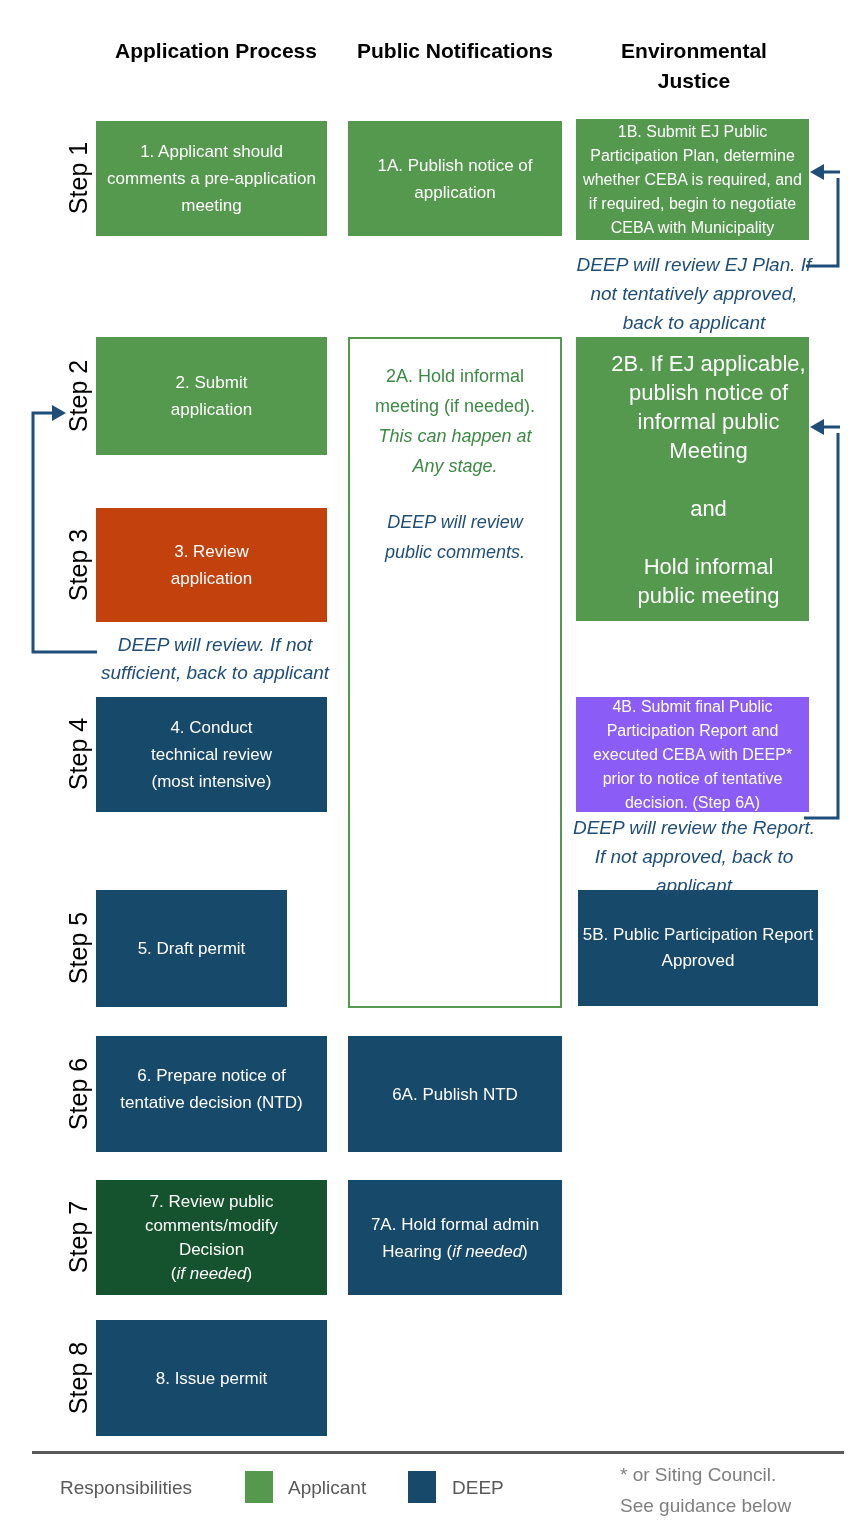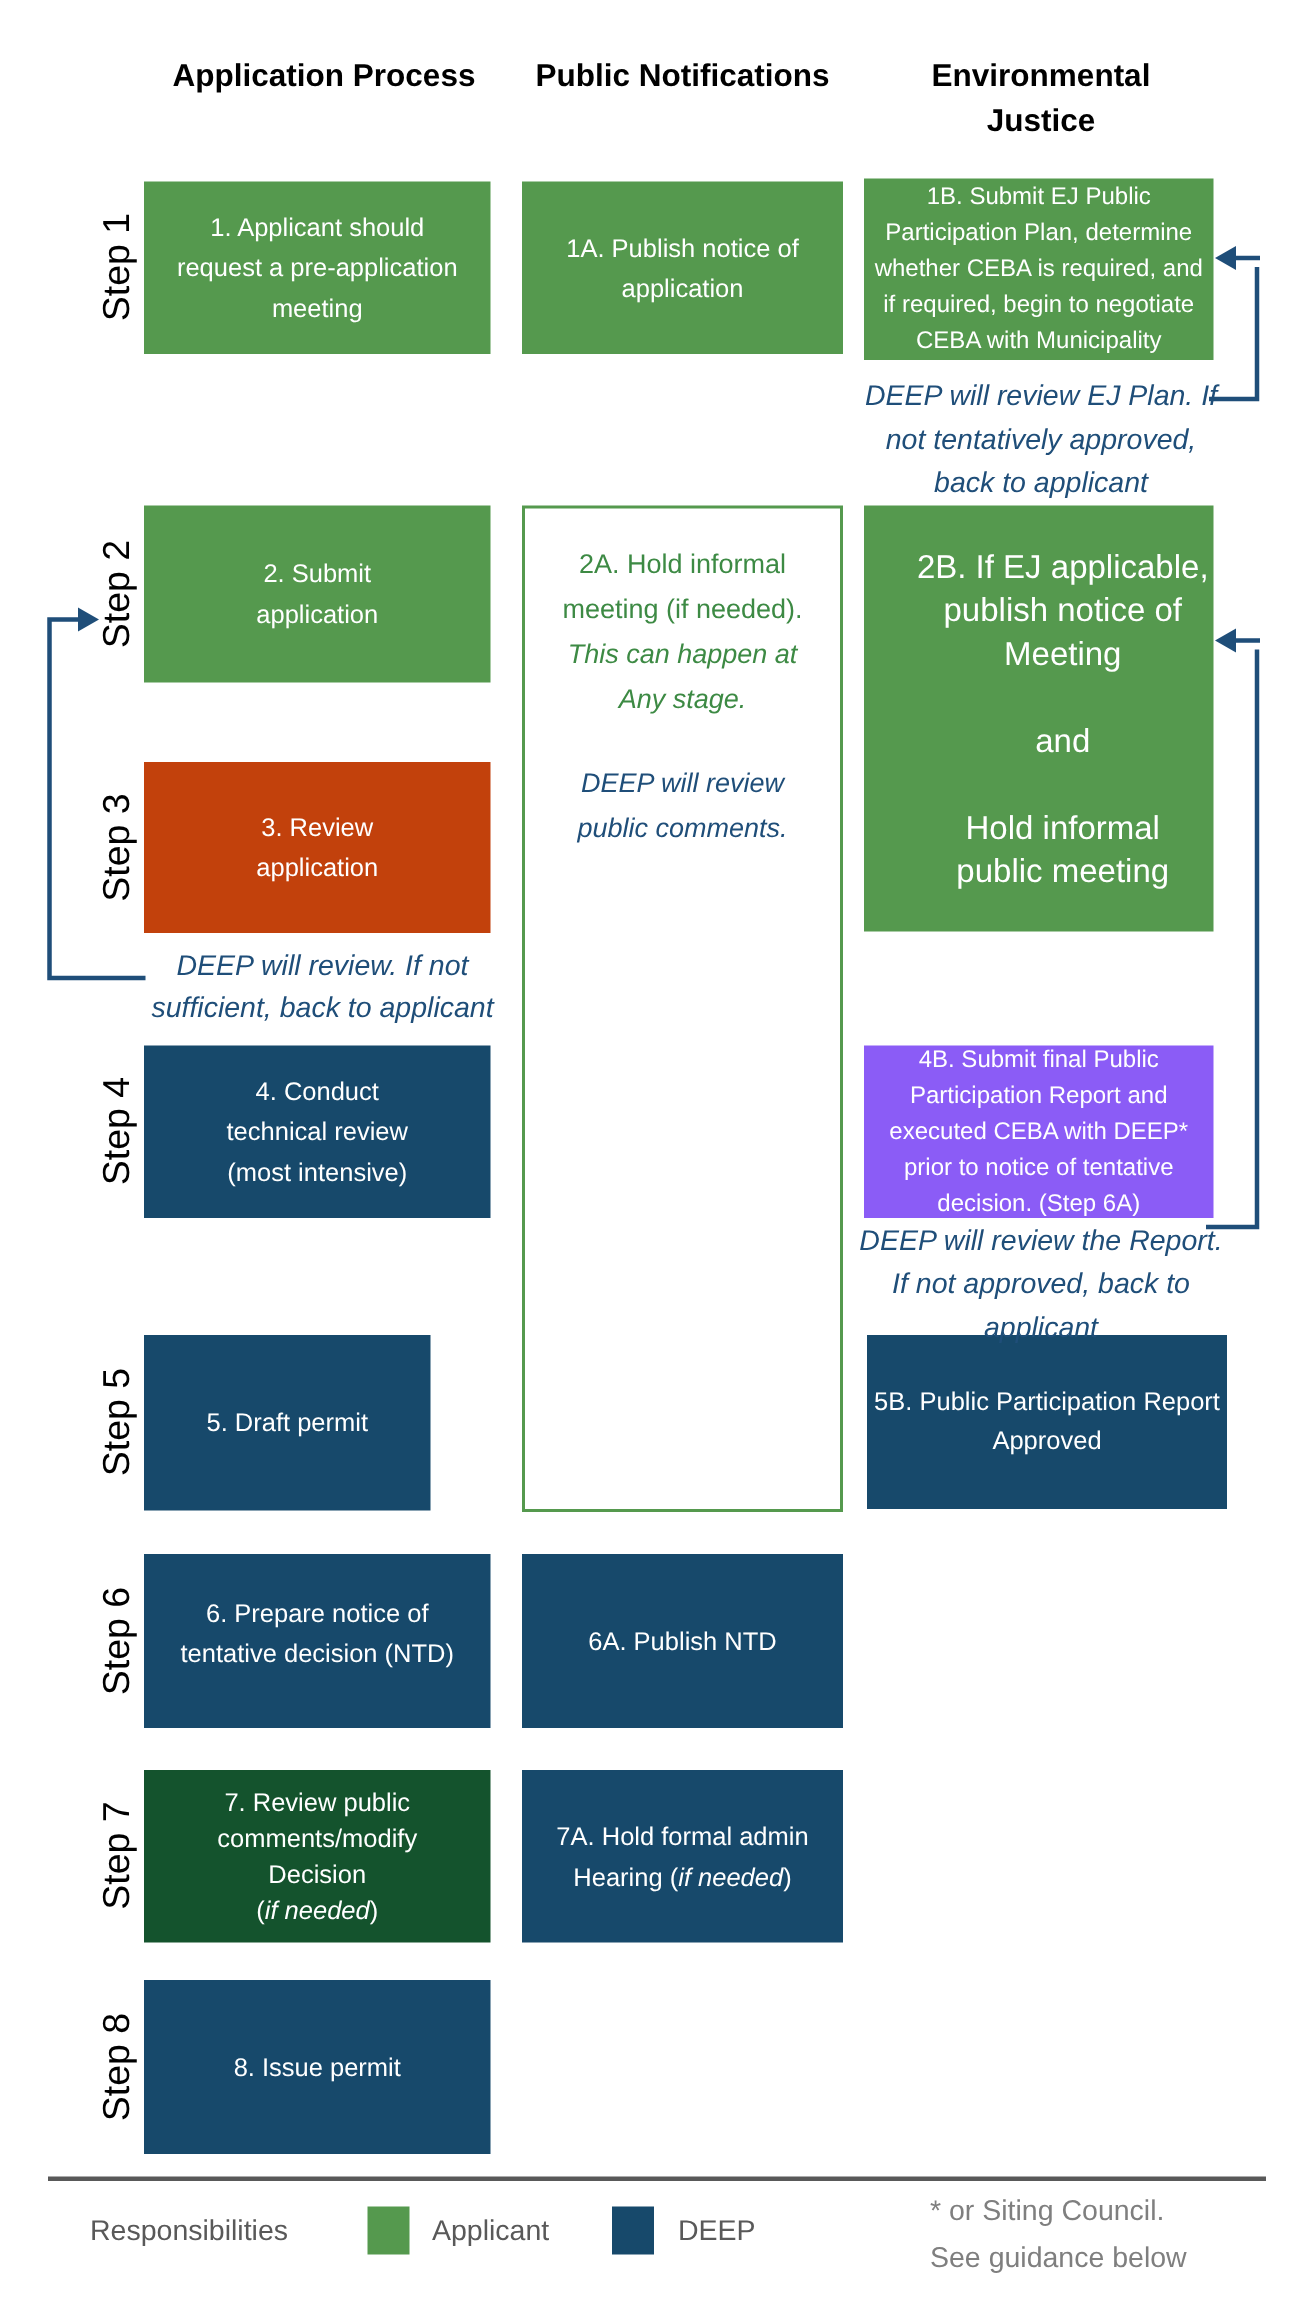--- a/index.html
+++ b/index.html
@@ -60,21 +60,21 @@
   <div class="step-label" style="top:331px;">Step 2</div>
   <div class="step-label" style="top:500px;">Step 3</div>
   <div class="step-label" style="top:689px;">Step 4</div>
   <div class="step-label" style="top:883px;">Step 5</div>
   <div class="step-label" style="top:1029px;">Step 6</div>
   <div class="step-label" style="top:1172px;">Step 7</div>
   <div class="step-label" style="top:1313px;">Step 8</div>
 
   <div class="box green t17" style="left: 96px; top: 121px; width: 231px; height: 115px; background-color: rgb(85, 153, 78);">
     <span class="line">1. Applicant should</span>
-    <span class="line">request a pre-application</span>
+    <span class="line">comments a pre-application</span>
     <span class="line">meeting</span>
   </div>
   <div class="box green t17" style="left: 96px; top: 337px; width: 231px; height: 118px; background-color: rgb(85, 153, 78);">
     <span class="line">2. Submit</span>
     <span class="line">application</span>
   </div>
   <div class="box navy t17" style="left: 96px; top: 508px; width: 231px; height: 114px; background-color: #c2410c;">
     <span class="line">3. Review</span>
     <span class="line">application</span>
   </div>
@@ -127,20 +127,21 @@
   <div class="box green t16" style="left: 576px; top: 119px; width: 233px; height: 121px; background-color: rgb(85, 153, 78);">
     <span class="line">1B. Submit EJ Public</span>
     <span class="line">Participation Plan, determine</span>
     <span class="line">whether CEBA is required, and</span>
     <span class="line">if required, begin to negotiate</span>
     <span class="line">CEBA with Municipality</span>
   </div>
   <div class="box green t2b" style="left: 576px; top: 337px; width: 233px; height: 284px; background-color: rgb(85, 153, 78);">
     <span class="line">2B. If EJ applicable,</span>
     <span class="line">publish notice of</span>
+    <span class="line">informal public</span>
     <span class="line">Meeting</span>
     <span class="line">&nbsp;</span>
     <span class="line">and</span>
     <span class="line">&nbsp;</span>
     <span class="line">Hold informal</span>
     <span class="line">public meeting</span>
   </div>
   <div class="box green t16" style="left: 576px; top: 697px; width: 233px; height: 115px; background-color: #8b5cf6;">
     <span class="line">4B. Submit final Public</span>
     <span class="line">Participation Report and</span>

